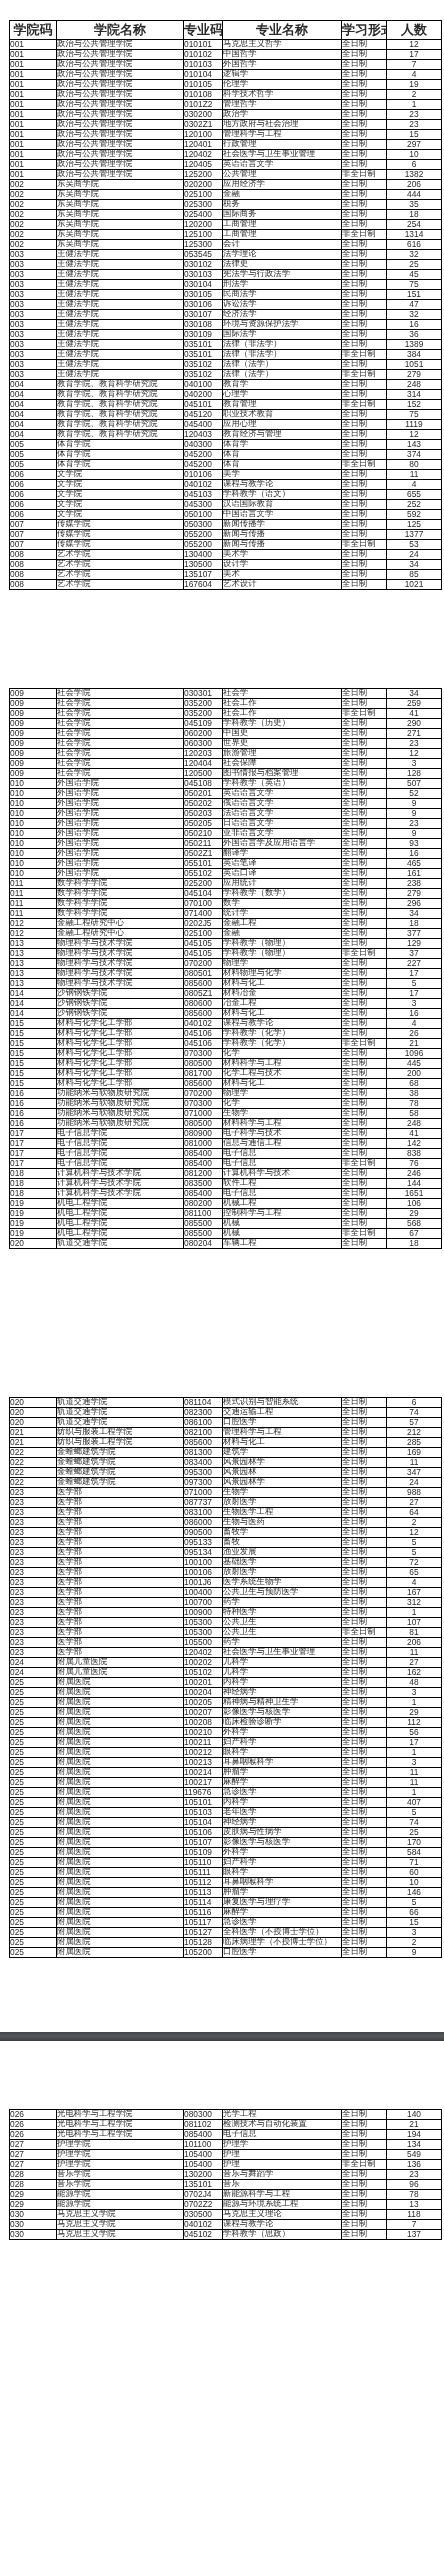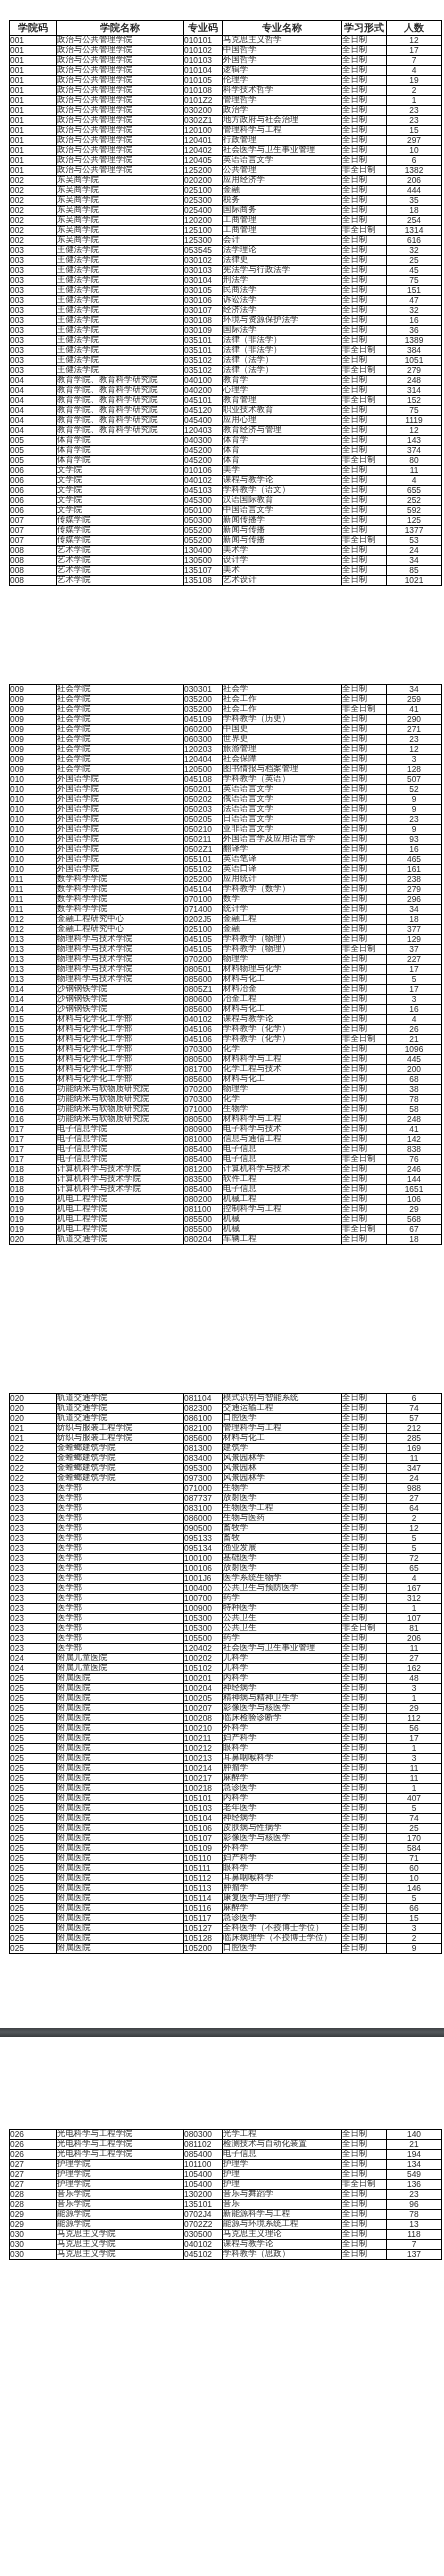--- a/index.html
+++ b/index.html
@@ -19,34 +19,34 @@
   }
   .t th, .t td {
     border: 1.4px solid #000;
     overflow: hidden;
     white-space: nowrap;
     vertical-align: middle;
     padding: 0;
   }
   .t th {
     height: 11px;
-    font-size: 10px;
+    font-size: 13px;
     font-weight: bold;
     text-align: center;
   }
   .t td {
     height: 10px;
     font-size: 8.4px;
     line-height: 1;
   }
   .t3 td { height: 10px; }
   .t1 { margin-top: 20px; }
   .t2 { margin-top: 98px; }
   .t3 { margin-top: 148px; }
-  .t4 { margin-top: 92px; }
+  .t4 { margin-top: 68px; }
   .w0 { width: 47px; }
   .w1 { width: 127px; }
   .w2 { width: 39px; }
   .w3 { width: 119px; }
   .w4 { width: 45px; }
   .w5 { width: 55px; }
   .c0 { padding-left: 2.1px; }
   .c2 { padding-left: 2.1px; }
   .c1, .c3, .c4 {
     padding-left: 2.8px;
@@ -514,21 +514,21 @@
           <td class="c0">008</td>
           <td class="c1">艺术学院</td>
           <td class="c2">135107</td>
           <td class="c3">美术</td>
           <td class="c4">全日制</td>
           <td class="c5">85</td>
         </tr>
         <tr>
           <td class="c0">008</td>
           <td class="c1">艺术学院</td>
-          <td class="c2">135108</td>
+          <td class="c2">167604</td>
           <td class="c3">艺术设计</td>
           <td class="c4">全日制</td>
           <td class="c5">1021</td>
         </tr>
       </tbody>
   </table>
 
   <table class="t t2">
     <colgroup>
       <col class="w0">
@@ -1308,21 +1308,21 @@
           <td class="c0">025</td>
           <td class="c1">附属医院</td>
           <td class="c2">100217</td>
           <td class="c3">麻醉学</td>
           <td class="c4">全日制</td>
           <td class="c5">11</td>
         </tr>
         <tr>
           <td class="c0">025</td>
           <td class="c1">附属医院</td>
-          <td class="c2">100218</td>
+          <td class="c2">119676</td>
           <td class="c3">急诊医学</td>
           <td class="c4">全日制</td>
           <td class="c5">1</td>
         </tr>
         <tr>
           <td class="c0">025</td>
           <td class="c1">附属医院</td>
           <td class="c2">105101</td>
           <td class="c3">内科学</td>
           <td class="c4">全日制</td>

